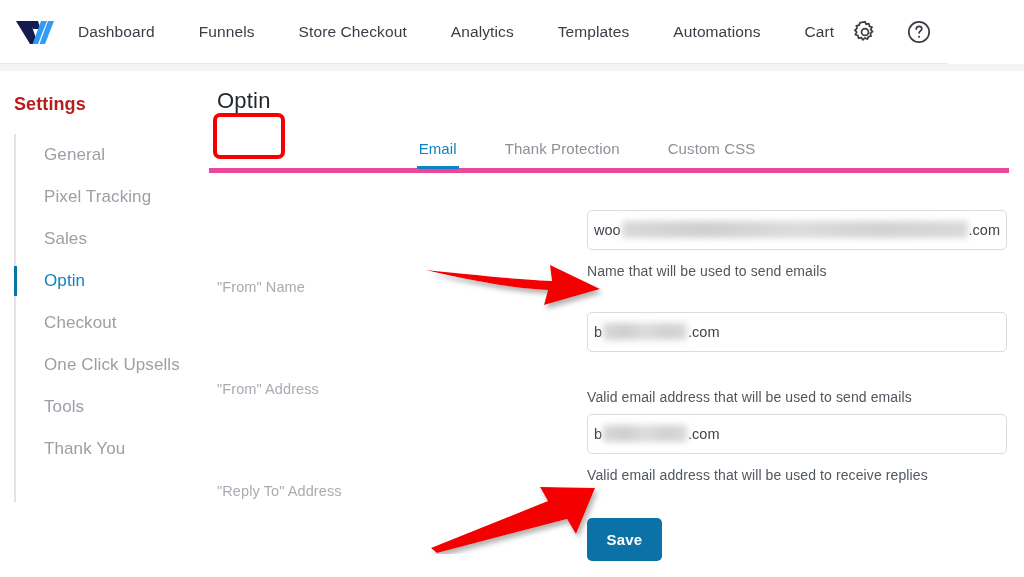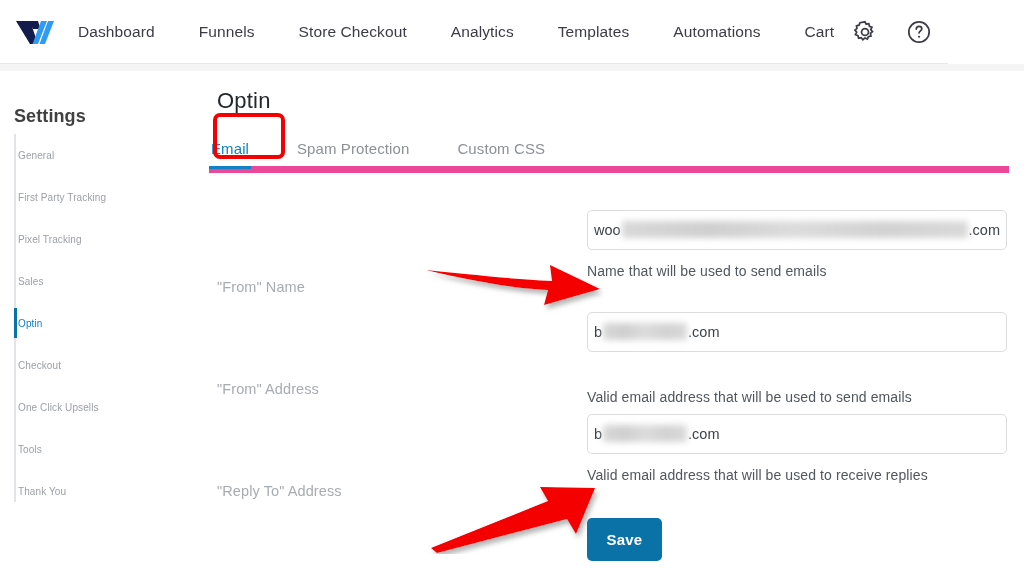--- a/index.html
+++ b/index.html
@@ -38,57 +38,57 @@
   }
   .navicon { width: 26px; height: 26px; cursor: pointer; display: block; }
 
   
   #body { position: absolute; top: 64px; left: 0; width: 1024px; height: 513px; background: #fff; }
   #topshade { position:absolute; top:0; left:0; width:1024px; height:7px; background:#f4f4f4; }
 
   
   #sidebar { position: absolute; left: 0; top: 0; width: 196px; height: 513px; }
   #settings-title {
-    position: absolute; left: 14px; top: 42px;
-    font-size: 18px; color: #404040; font-weight: 600;
+    position: absolute; left: 14px; top: 30px;
+    font-size: 18px; color: #b91c1c; font-weight: 600;
     letter-spacing: .1px;
   }
   #menu { position: absolute; left: 14px; top: 70px; width: 182px; }
   #menu-rail {
     position: absolute; left: 0; top: 0; width: 2px; height: 368px;
     background: #e2e4e7;
   }
   .menu-item {
     position: relative;
     height: 42px;
     display: flex; align-items: center;
-    padding-left: 4px;
-    font-size: 10px;
+    padding-left: 30px;
+    font-size: 17px;
     color: #9ba0a6;
     cursor: pointer;
     letter-spacing: .1px;
   }
   .menu-item.active { color: #1182c3; }
   .menu-item.active::before {
     content: ""; position: absolute; left: 0; top: 6px;
     width: 3px; height: 30px; background: #0b72a8;
   }
 
   
   #main { position: absolute; left: 196px; top: 0; width: 828px; height: 513px; }
   #page-title {
     position: absolute; left: 21px; top: 24px;
     font-size: 22px; color: #23282d; letter-spacing: .2px;
   }
 
   
   #tabs {
     position: absolute; left: 13px; top: 70px; width: 800px; height: 39px;
-    border-bottom: 7px solid #ec4899;
-    display: flex; align-items: flex-start;
+    border-bottom: 5px solid #ec4899;
+    display: flex; align-items: flex-start; justify-content: center;
   }
   .tab {
     position: relative;
     font-size: 15px;
     color: #8b9196;
     padding: 6px 2px 12px 2px;
     margin-right: 44px;
     cursor: pointer;
     white-space: nowrap;
     letter-spacing: .1px;
@@ -200,37 +200,36 @@
 </div>
 
 <div id="body">
   <div id="topshade"></div>
 
   <div id="sidebar">
     <div id="settings-title">Settings</div>
     <div id="menu">
       <div id="menu-rail"></div>
       <div class="menu-item">General</div>
-      <div class="menu-item">First Party Tracking</div>
       <div class="menu-item">Pixel Tracking</div>
       <div class="menu-item">Sales</div>
       <div class="menu-item active">Optin</div>
       <div class="menu-item">Checkout</div>
       <div class="menu-item">One Click Upsells</div>
       <div class="menu-item">Tools</div>
       <div class="menu-item">Thank You</div>
     </div>
   </div>
 
   <div id="main">
     <div id="page-title">Optin</div>
 
     <div id="tabs">
       <div class="tab active">Email</div>
-      <div class="tab">Spam Protection</div>
+      <div class="tab">Thank Protection</div>
       <div class="tab">Custom CSS</div>
       <div id="tab-highlight"></div>
     </div>
 
     <div class="field-label" style="left:21px; top:215px;">"From" Name</div>
     <div class="field-input" style="left:391px; top:146px;">
       <span>woo</span>
         <span class="redacted" style="width: 382px;"></span>
         <span>.com</span>
     </div>

